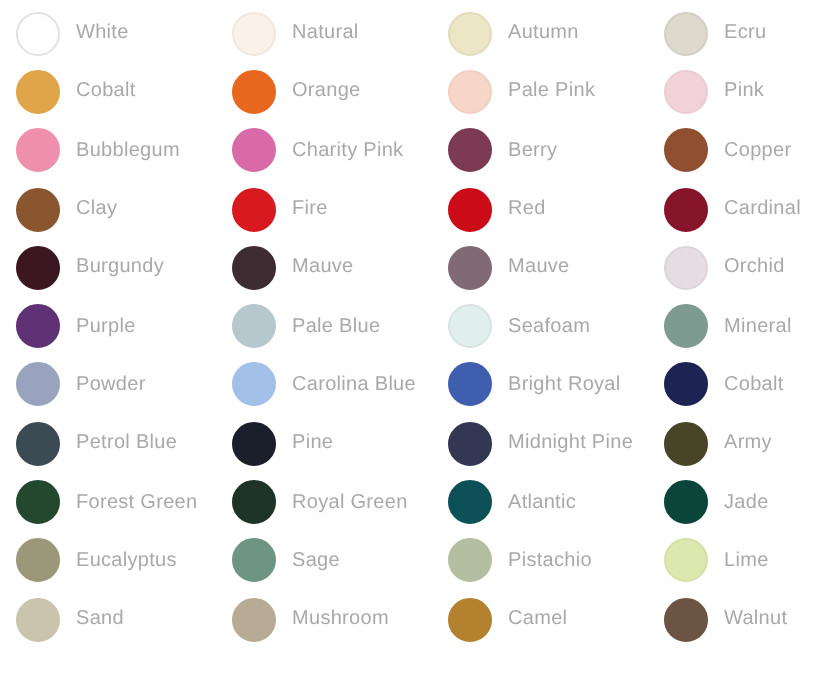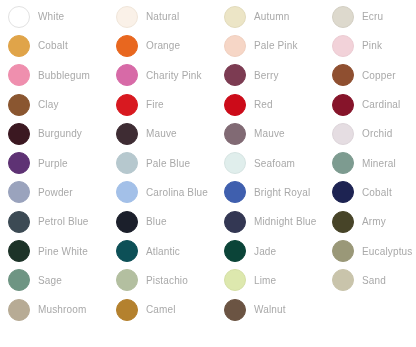--- a/index.html
+++ b/index.html
@@ -225,39 +225,45 @@
     <div class="swatch-item">
       <span class="swatch-dot-wrap">
         <span class="swatch-dot" title="Petrol Blue" style="background: rgb(60, 74, 84); border: 1px solid rgb(60, 74, 84);"></span>
       </span>
       <span class="swatch-label">Petrol Blue</span>
     </div>
     <div class="swatch-item">
       <span class="swatch-dot-wrap">
         <span class="swatch-dot" title="Navy" style="background: rgb(27, 31, 43); border: 1px solid rgb(27, 31, 43);"></span>
       </span>
-      <span class="swatch-label">Blue</span>
+      <span class="swatch-label">Pine</span>
     </div>
     <div class="swatch-item">
       <span class="swatch-dot-wrap">
         <span class="swatch-dot" title="Midnight Blue" style="background: rgb(51, 55, 83); border: 1px solid rgb(51, 55, 83);"></span>
       </span>
-      <span class="swatch-label">Midnight Blue</span>
+      <span class="swatch-label">Midnight Pine</span>
     </div>
     <div class="swatch-item">
       <span class="swatch-dot-wrap">
         <span class="swatch-dot" title="Army" style="background: rgb(71, 68, 40); border: 1px solid rgb(71, 68, 40);"></span>
       </span>
       <span class="swatch-label">Army</span>
     </div>
     <div class="swatch-item">
       <span class="swatch-dot-wrap">
+        <span class="swatch-dot" title="Forest Green" style="background: rgb(36, 72, 46); border: 1px solid rgb(36, 72, 46);"></span>
+      </span>
+      <span class="swatch-label">Forest Green</span>
+    </div>
+    <div class="swatch-item">
+      <span class="swatch-dot-wrap">
         <span class="swatch-dot" title="Pine Green" style="background: rgb(29, 51, 40); border: 1px solid rgb(29, 51, 40);"></span>
       </span>
-      <span class="swatch-label">Pine White</span>
+      <span class="swatch-label">Royal Green</span>
     </div>
     <div class="swatch-item">
       <span class="swatch-dot-wrap">
         <span class="swatch-dot" title="Atlantic" style="background: rgb(13, 80, 87); border: 1px solid rgb(13, 80, 87);"></span>
       </span>
       <span class="swatch-label">Atlantic</span>
     </div>
     <div class="swatch-item">
       <span class="swatch-dot-wrap">
         <span class="swatch-dot" title="Jade" style="background: rgb(11, 68, 56); border: 1px solid rgb(11, 68, 56);"></span>

